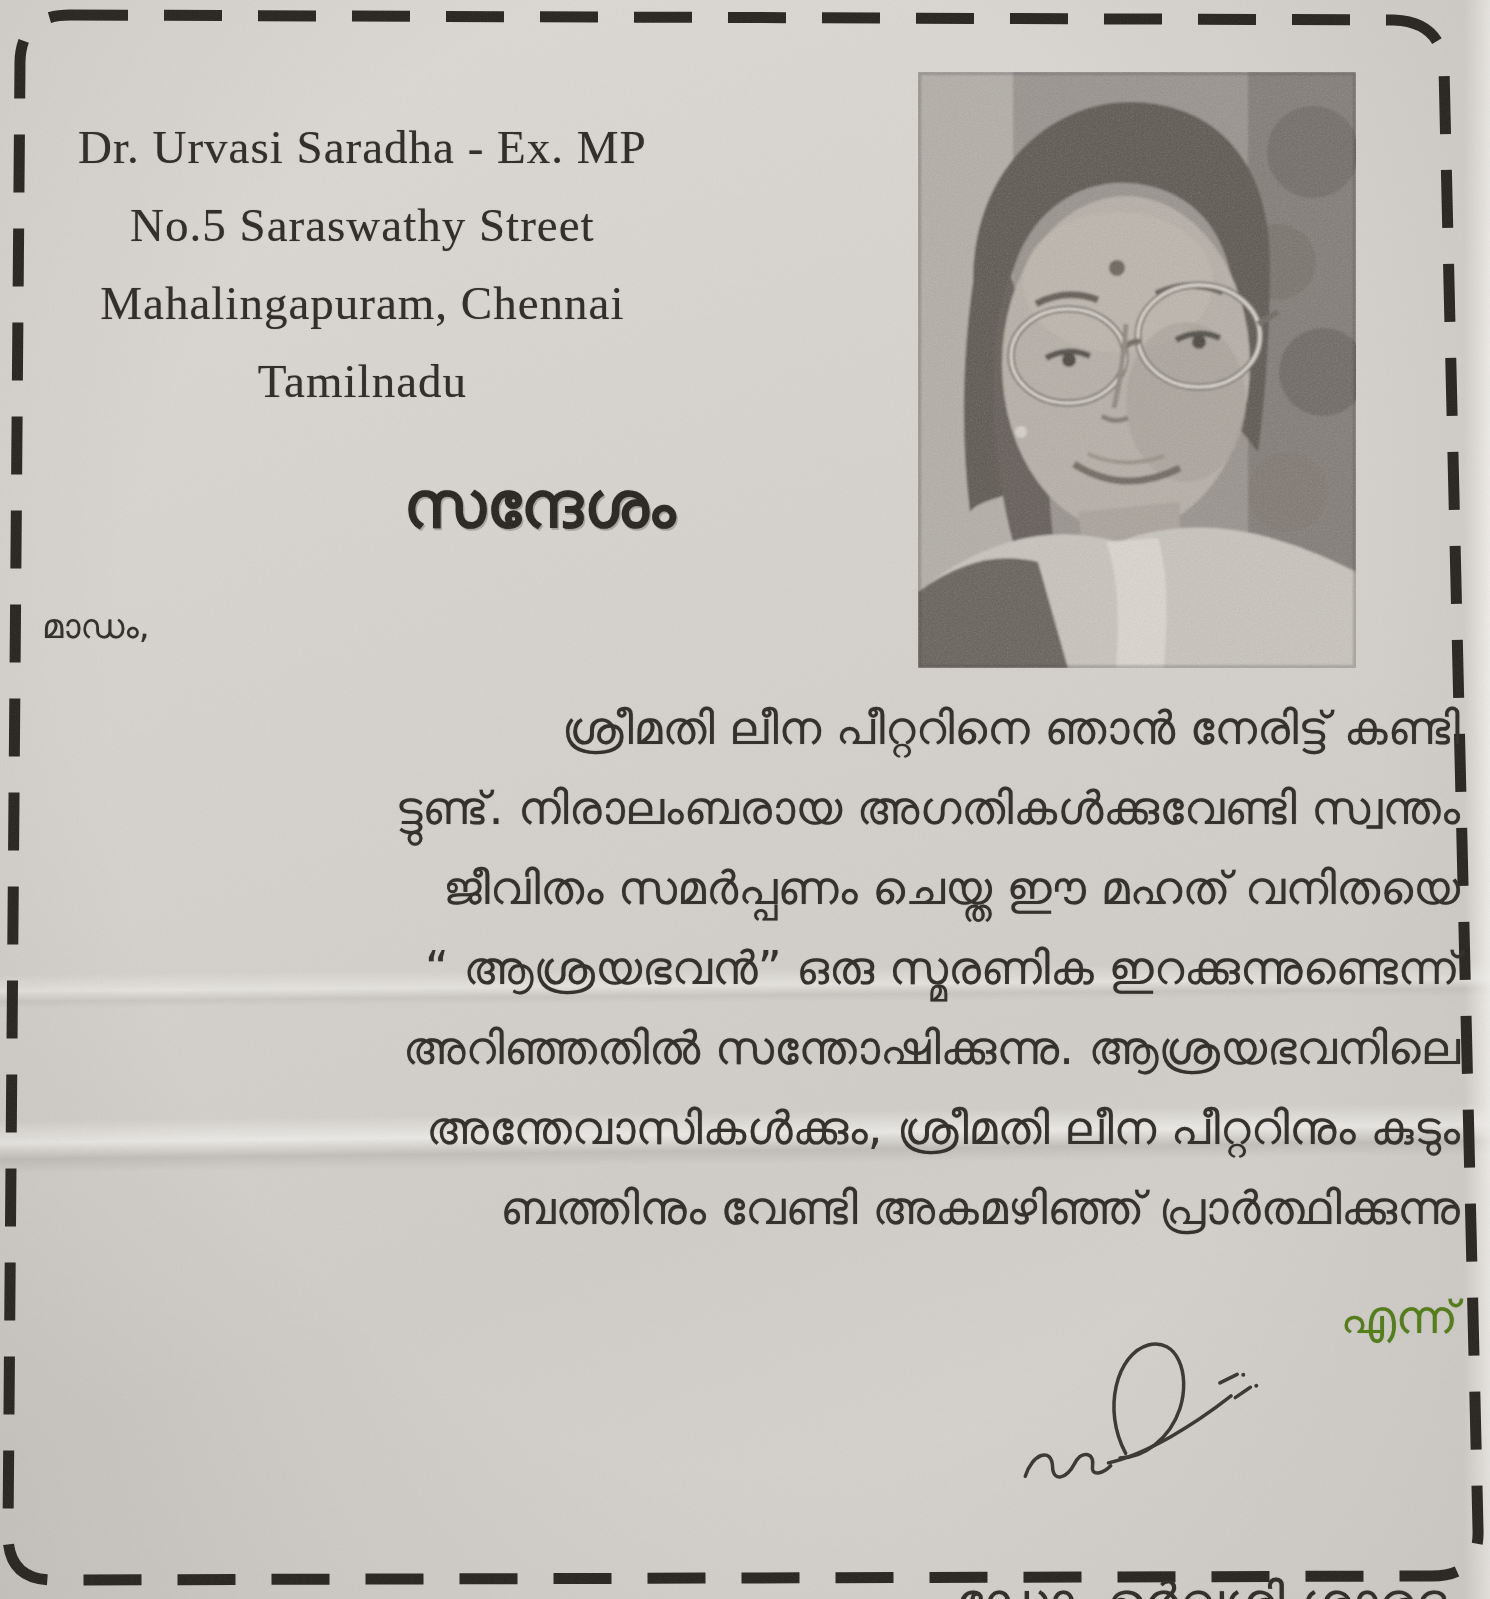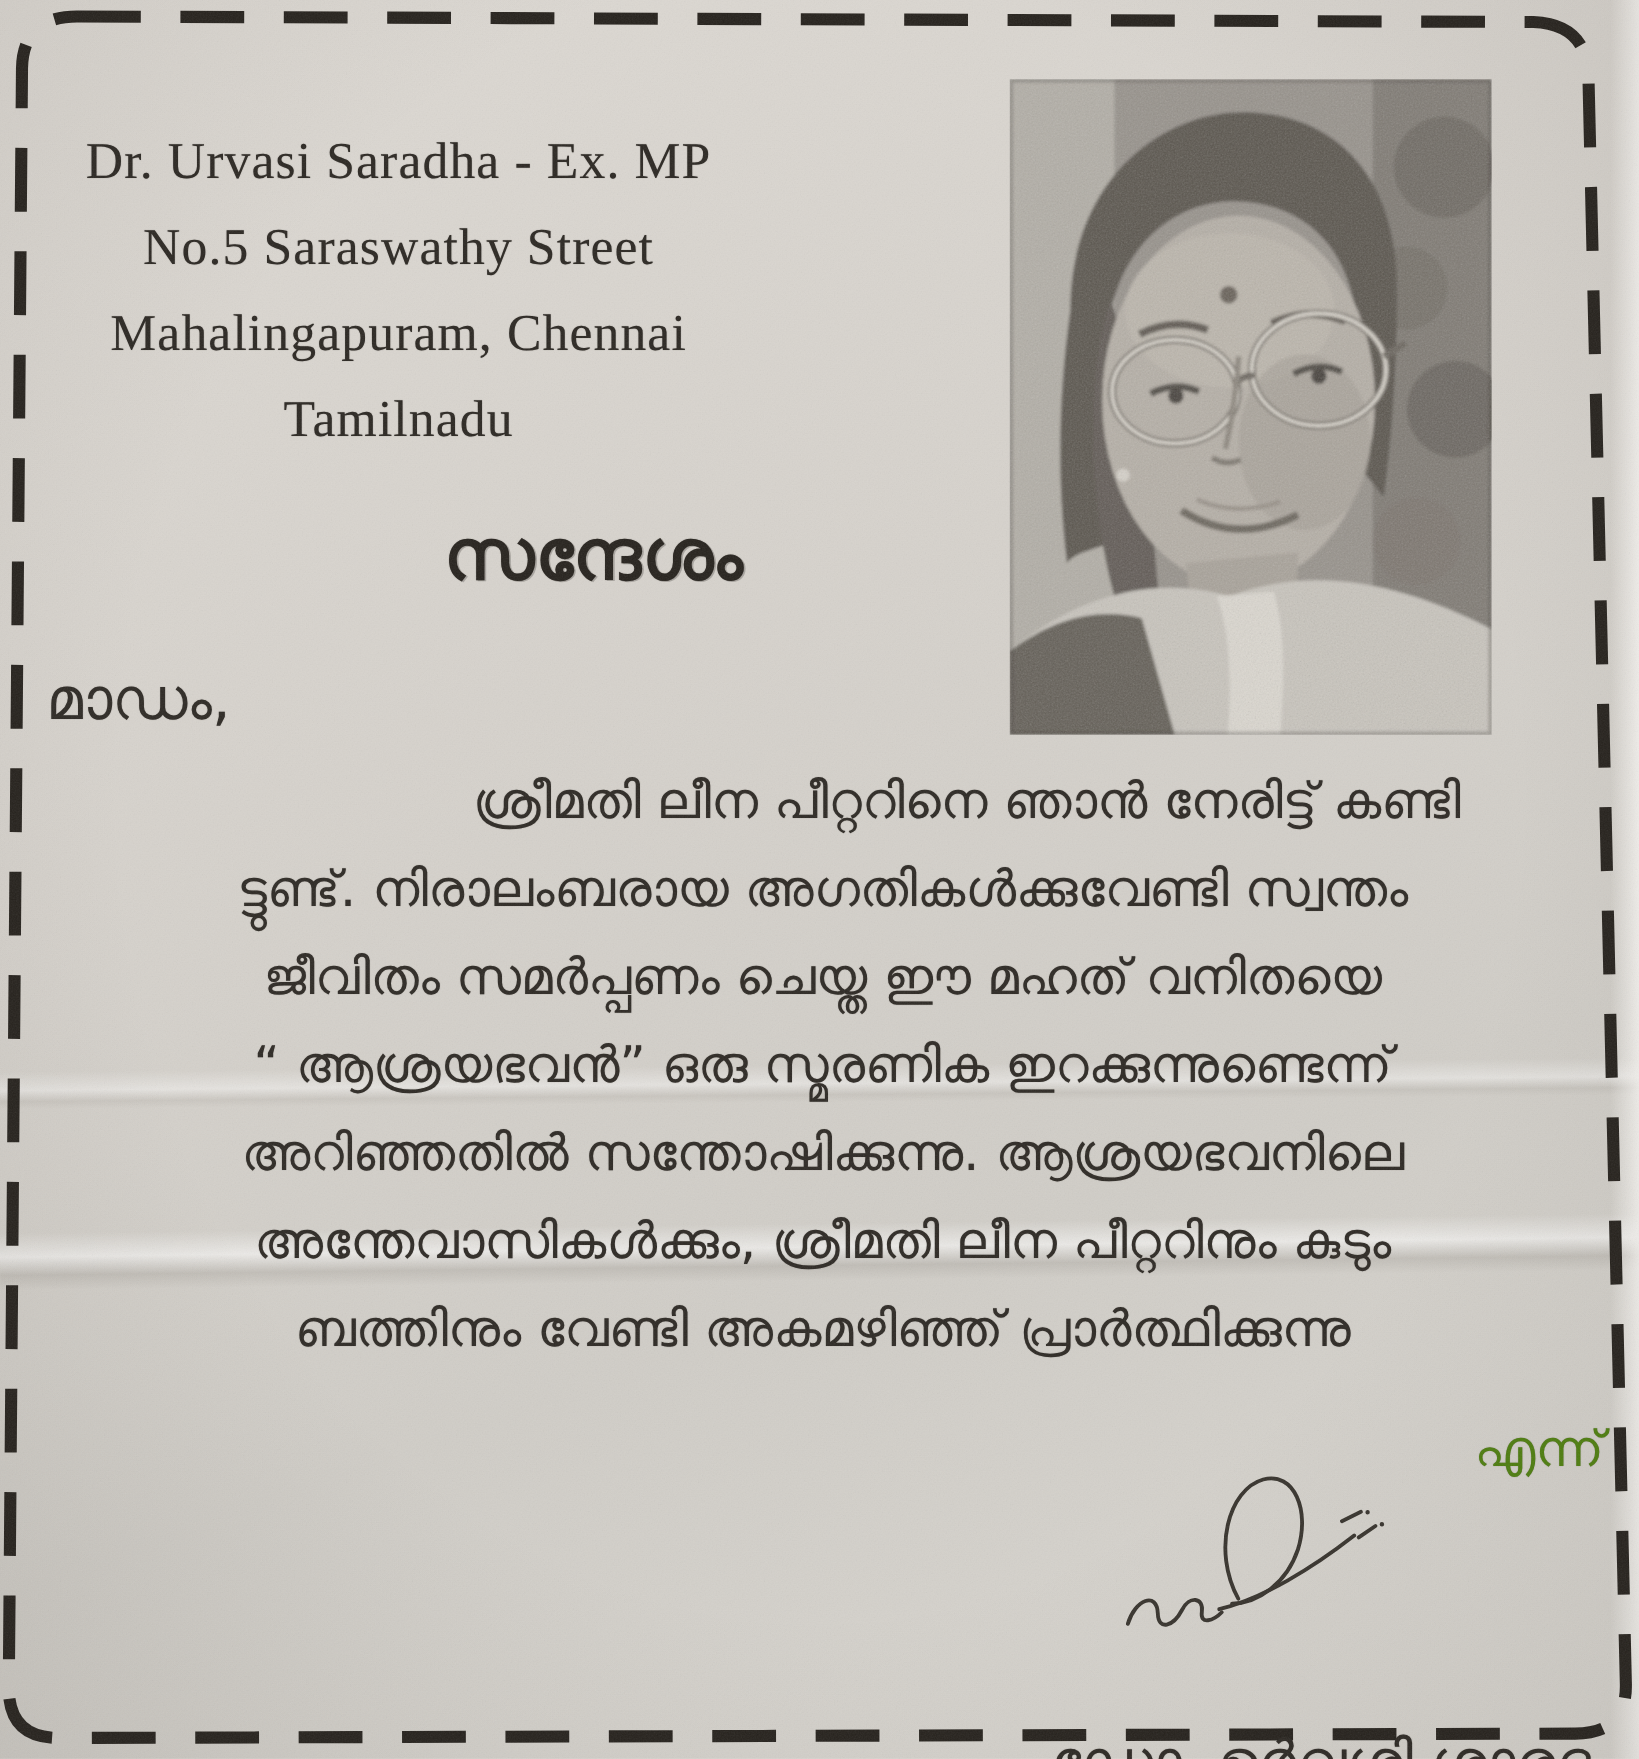--- a/index.html
+++ b/index.html
@@ -21,26 +21,26 @@
   .vignette{inset:0;pointer-events:none;
     background:radial-gradient(ellipse at 50% 45%,rgba(0,0,0,0) 60%,rgba(60,55,48,0.10) 100%);}
   
   .sender{left:78px;top:108px;font-family:"Liberation Serif","DejaVu Serif",serif;
     font-size:47px;line-height:78px;letter-spacing:1px;color:#2c2823;
     text-shadow:0 0 1px rgba(44,40,35,0.45);text-align:center;}
   
   .heading{left:300px;top:468px;width:480px;text-align:center;font-size:64px;font-weight:700;
     letter-spacing:1px;color:#27231e;text-shadow:1.5px 1.5px 0 rgba(39,35,30,0.25),0 0 1px rgba(39,35,30,0.5);}
   
-  .salutation{left:42px;top:606px;font-size:53px;color:#2e2a25;text-shadow:0 0 1px rgba(44,40,35,0.4);}
+  .salutation{left:42px;top:606px;font-size:34px;color:#2e2a25;text-shadow:0 0 1px rgba(44,40,35,0.4);}
   
   .bodytext{left:24px;top:688px;width:1436px;font-size:46px;color:#2e2a25;
     text-shadow:0 0 1px rgba(44,40,35,0.4);}
   .bline{height:80px;line-height:80px;text-align:justify;text-align-last:justify;white-space:nowrap;
-    display:flex;justify-content:center;margin-left:12px;}
+    display:flex;justify-content:flex-end;margin-left:12px;}
   .bline span{flex:0 0 auto;}
   .bline.indent{padding-left:262px;}
   
   .closing{right:32px;top:1294px;font-size:46px;color:#4d7c0f;text-shadow:0 0 1px rgba(44,40,35,0.4);font-family:Liberation Mono, monospace;}
   .signature-box{left:985px;top:1332px;width:310px;height:180px;transform:rotate(-5deg);}
   .signatory{right:44px;top:1572px;font-size:51px;color:#2c2823;text-shadow:0 0 1px rgba(44,40,35,0.45);}
   
   .photo{left:918px;top:72px;width:438px;height:596px;}
   .grain-overlay{inset:0;pointer-events:none;opacity:0.10;}
   .border-svg{inset:0;pointer-events:none;}

